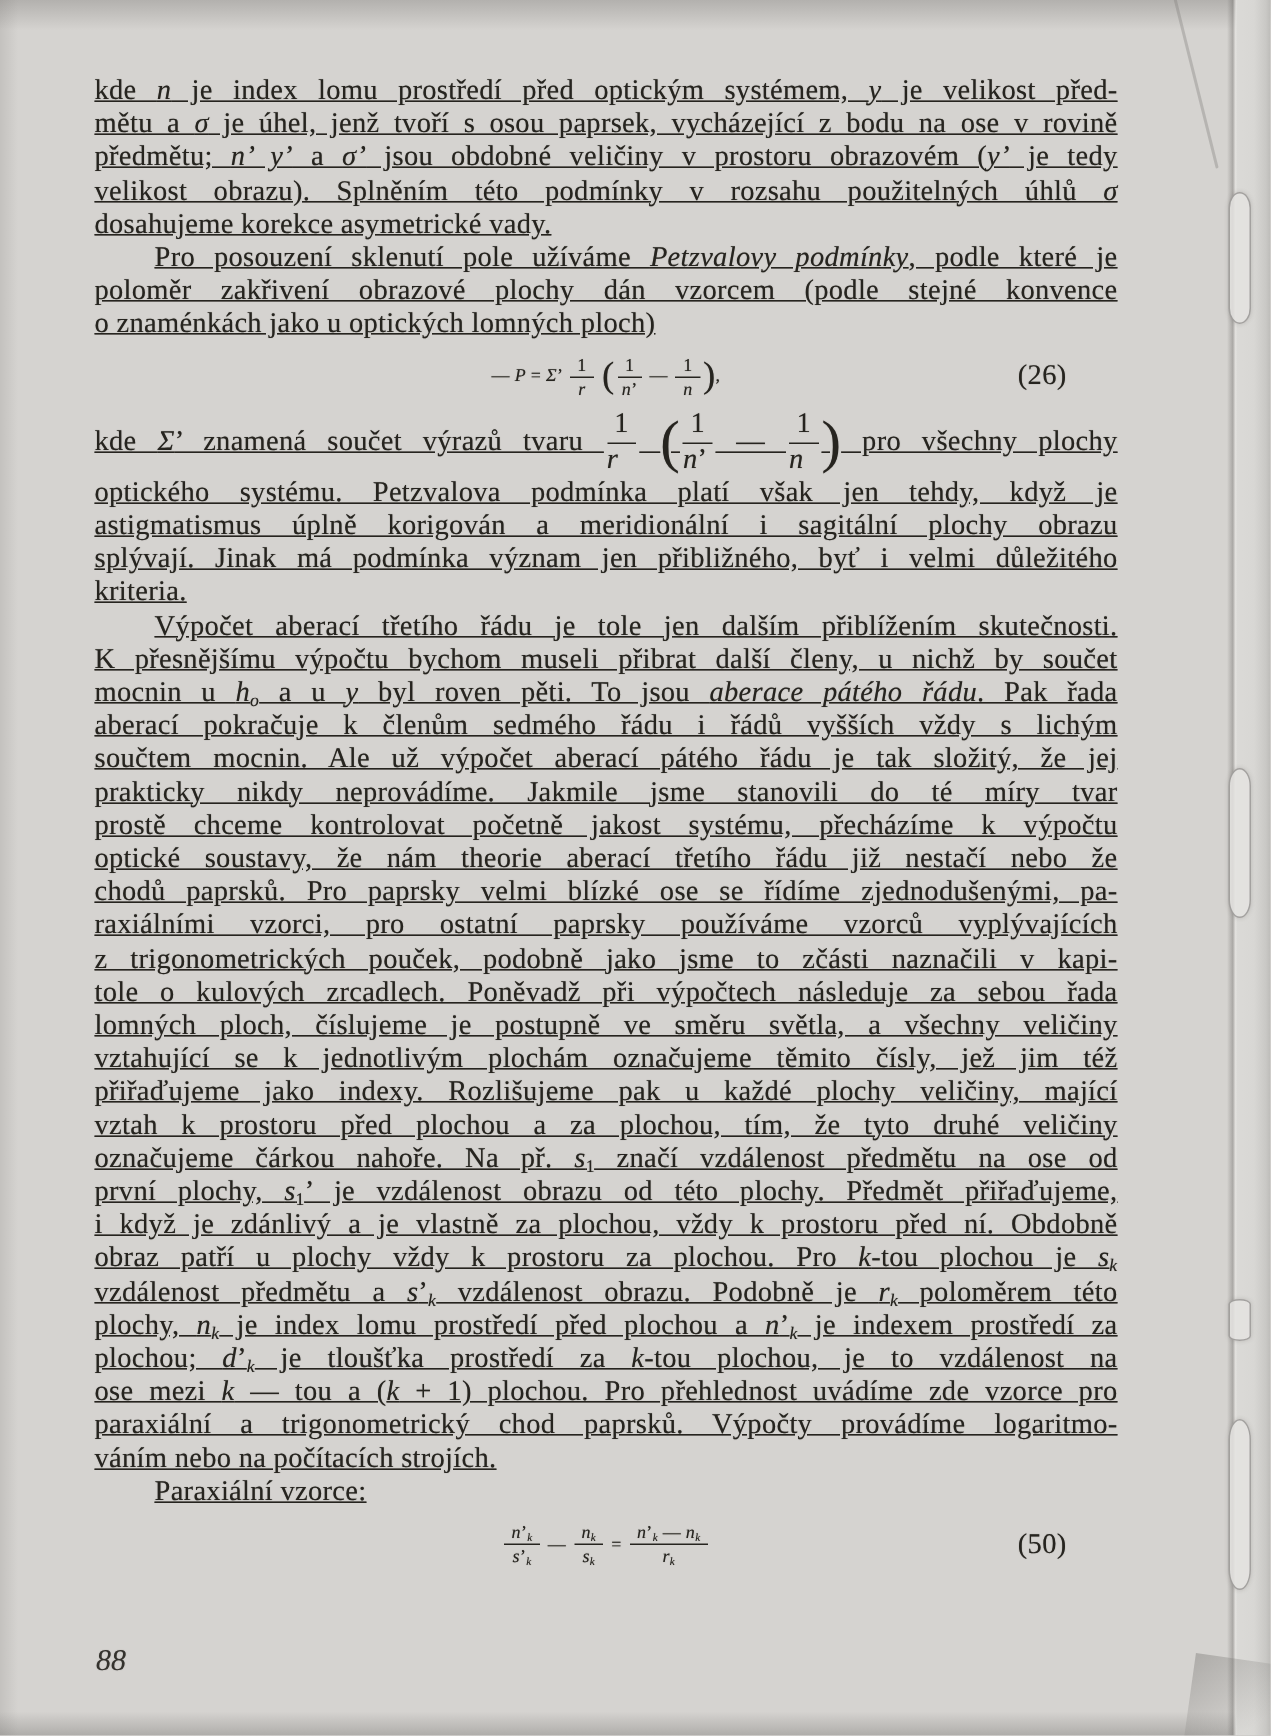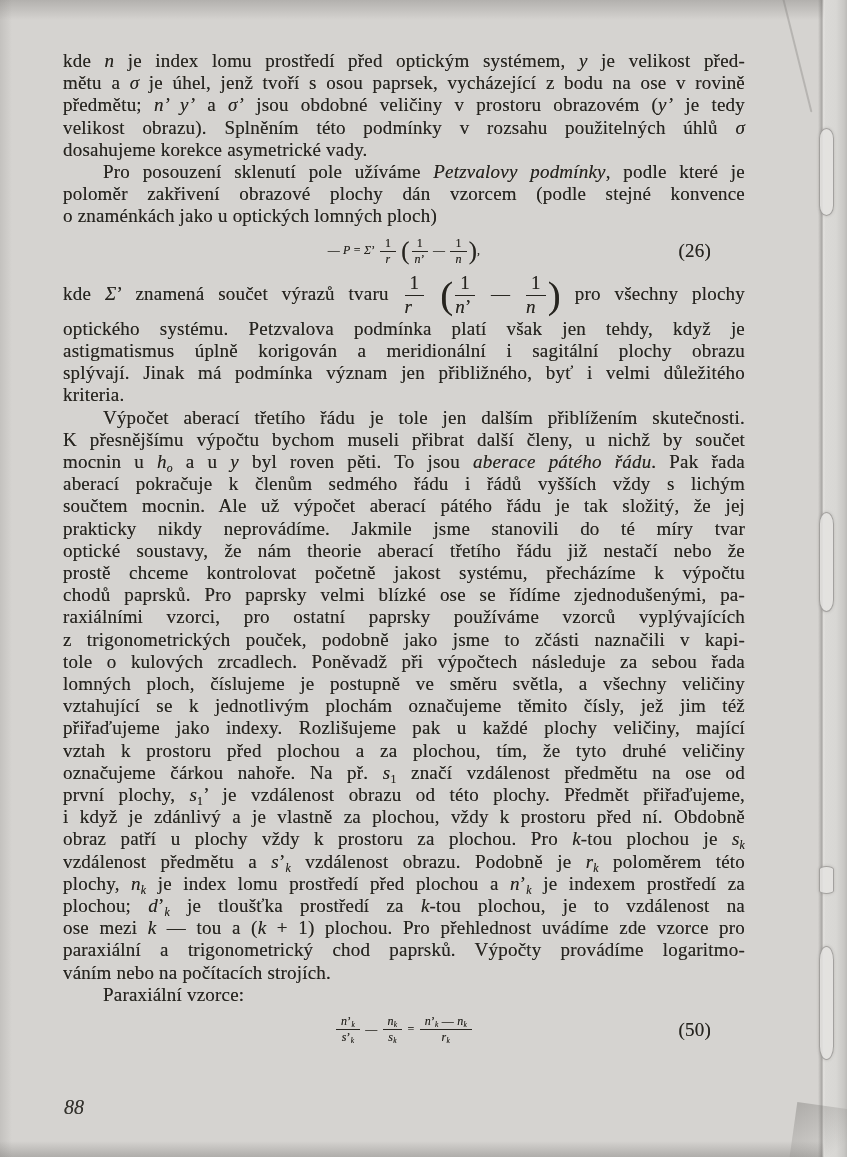--- a/index.html
+++ b/index.html
@@ -34,21 +34,21 @@
   .stitch.s3{top:866px;height:26px;}
   .stitch.s4{top:946px;height:112px;}
   
   .text-col{
     position:absolute;left:63px;top:50px;width:682px;
     font-size:19px;line-height:22.2px;color:#26241f;
     letter-spacing:.2px;
     text-shadow:0 0 .6px rgba(38,36,31,.55);
   }
   .para{margin:0;}
-  .line{text-align:justify;text-align-last:justify;white-space:normal;}
+  .line{text-align:justify;text-align-last:justify;white-space:normal;text-decoration:underline;}
   .line.para-end{text-align-last:left;}
   .ind .line:first-child{text-indent:40px;}
   sub{font-size:.62em;vertical-align:-.3em;line-height:0;}
   
   .frac{display:inline-block;vertical-align:middle;text-align:center;padding:0 2px;line-height:1.1;}
   .frac .num{display:block;border-bottom:1.4px solid #26241f;padding:0 5px 1px;}
   .frac .den{display:block;padding-top:1px;}
   .bigp{font-size:205%;vertical-align:middle;font-weight:400;}
   .eqrow{position:relative;text-align:center;margin:9px 0 7px;line-height:normal;}
   .eqrow .eqbody{font-size:12px;}
@@ -104,22 +104,22 @@
         <div class="line para-end">kriteria.</div>
       </div>
 
     <div class="para ind">
         <div class="line">Výpočet aberací třetího řádu je tole jen dalším přiblížením skutečnosti.</div>
         <div class="line">K přesnějšímu výpočtu bychom museli přibrat další členy, u nichž by součet</div>
         <div class="line">mocnin u <i>h<sub>o</sub></i> a u <i>y</i> byl roven pěti. To jsou <i>aberace pátého řádu</i>. Pak řada</div>
         <div class="line">aberací pokračuje k členům sedmého řádu i řádů vyšších vždy s lichým</div>
         <div class="line">součtem mocnin. Ale už výpočet aberací pátého řádu je tak složitý, že jej</div>
         <div class="line">prakticky nikdy neprovádíme. Jakmile jsme stanovili do té míry tvar</div>
+        <div class="line">prostě chceme kontrolovat početně jakost systému, přecházíme k výpočtu</div>
         <div class="line">optické soustavy, že nám theorie aberací třetího řádu již nestačí nebo že</div>
-        <div class="line">prostě chceme kontrolovat početně jakost systému, přecházíme k výpočtu</div>
         <div class="line">chodů paprsků. Pro paprsky velmi blízké ose se řídíme zjednodušenými, pa-</div>
         <div class="line">raxiálními vzorci, pro ostatní paprsky používáme vzorců vyplývajících</div>
         <div class="line">z trigonometrických pouček, podobně jako jsme to zčásti naznačili v kapi-</div>
         <div class="line">tole o kulových zrcadlech. Poněvadž při výpočtech následuje za sebou řada</div>
         <div class="line">lomných ploch, číslujeme je postupně ve směru světla, a všechny veličiny</div>
         <div class="line">vztahující se k jednotlivým plochám označujeme těmito čísly, jež jim též</div>
         <div class="line">přiřaďujeme jako indexy. Rozlišujeme pak u každé plochy veličiny, mající</div>
         <div class="line">vztah k prostoru před plochou a za plochou, tím, že tyto druhé veličiny</div>
         <div class="line">označujeme čárkou nahoře. Na př. <i>s</i><sub>1</sub> značí vzdálenost předmětu na ose od</div>
         <div class="line">první plochy, <i>s</i><sub>1</sub>’ je vzdálenost obrazu od této plochy. Předmět přiřaďujeme,</div>

